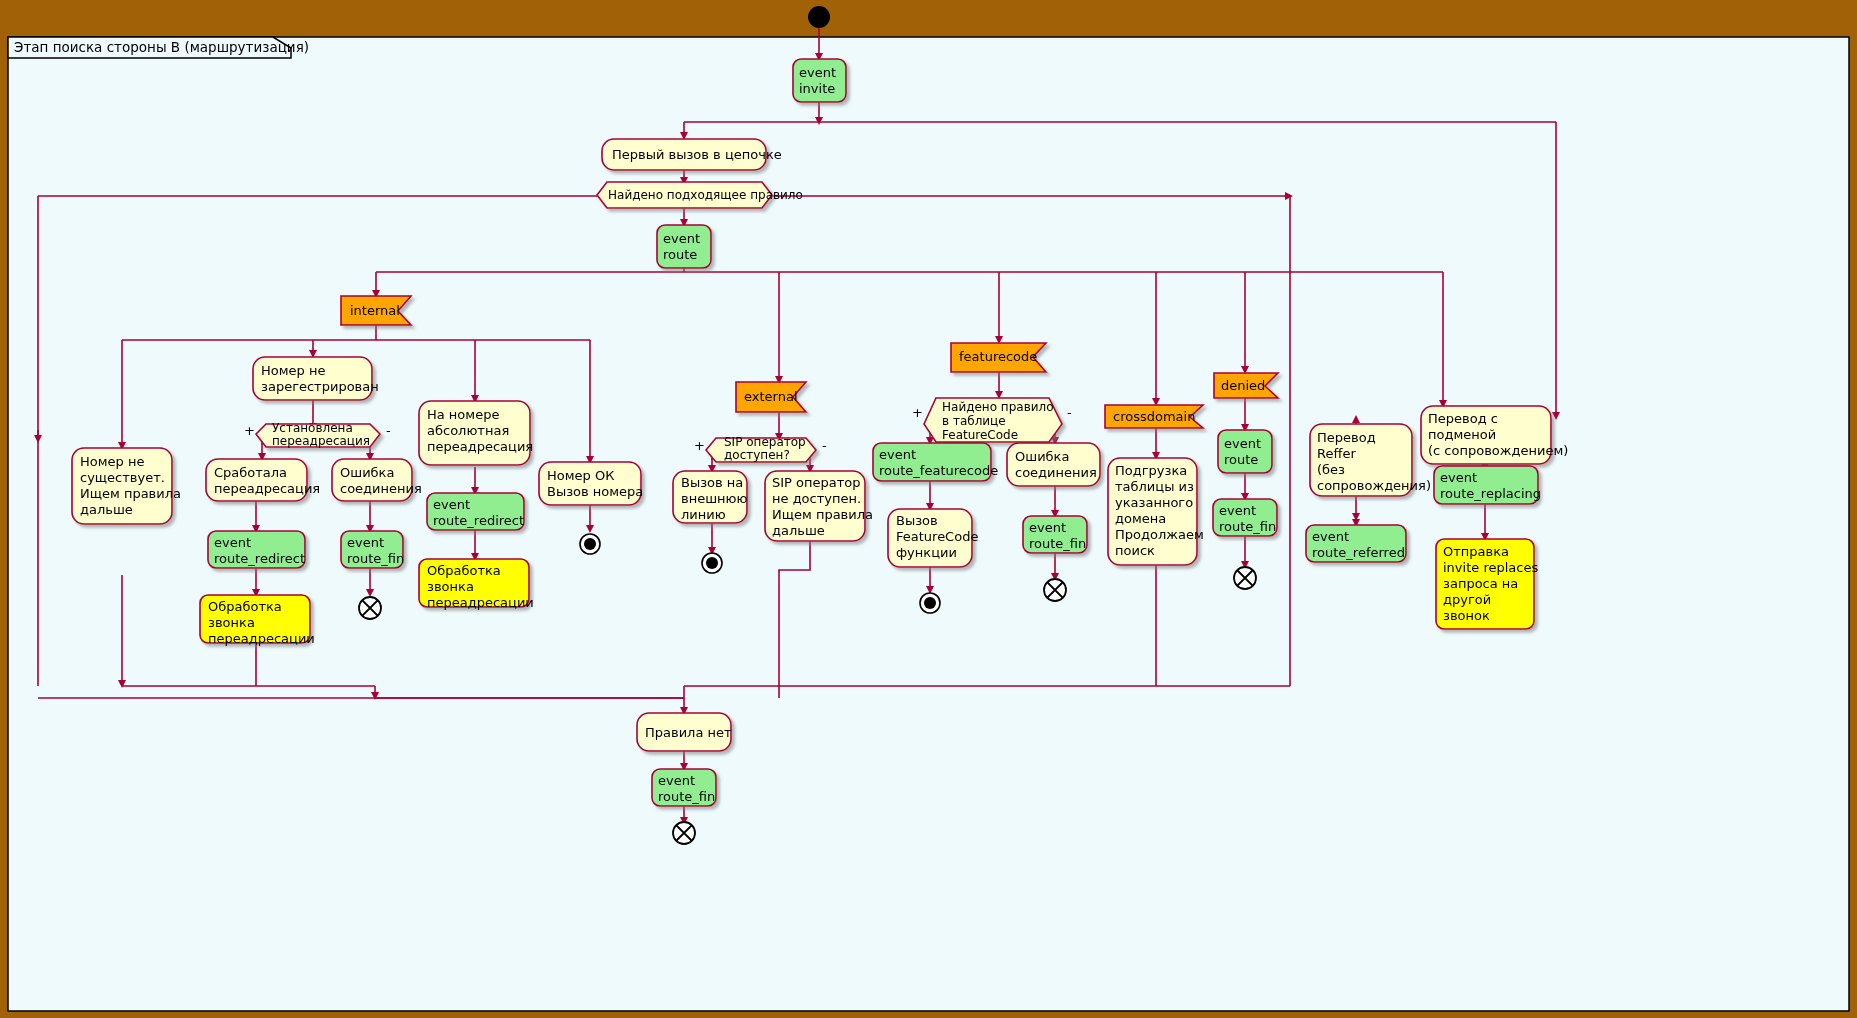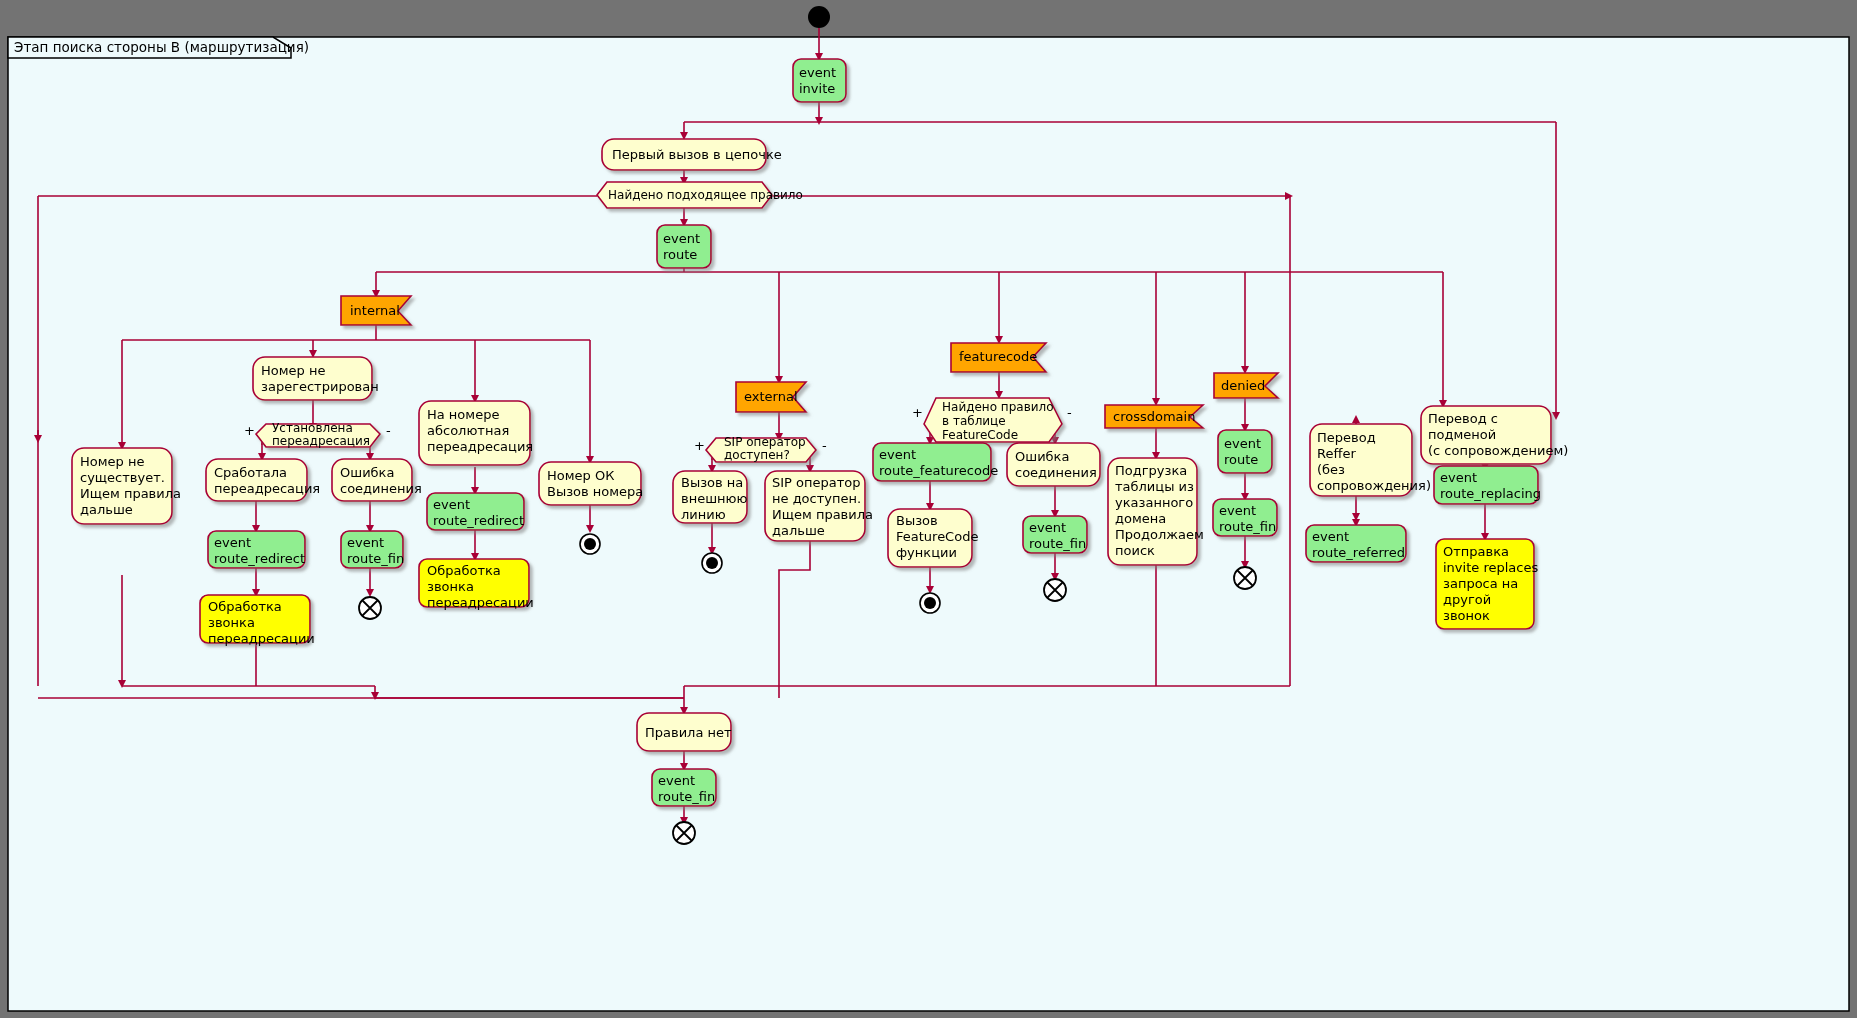--- a/index.html
+++ b/index.html
@@ -4,21 +4,21 @@
 <style>
   html, body {
     margin: 0;
     padding: 0;
     background: #ffffff;
   }
   #canvas {
     position: relative;
     width: 1857px;
     height: 1018px;
-    background: #737373;
+    background: #a16207;
     font-family: "DejaVu Sans", sans-serif;
   }
   svg { display: block; }
   .node-text {
     font-family: "DejaVu Sans", sans-serif;
     font-size: 13px;
     fill: #000000;
     dominant-baseline: middle;
   }
   .frame-title {

